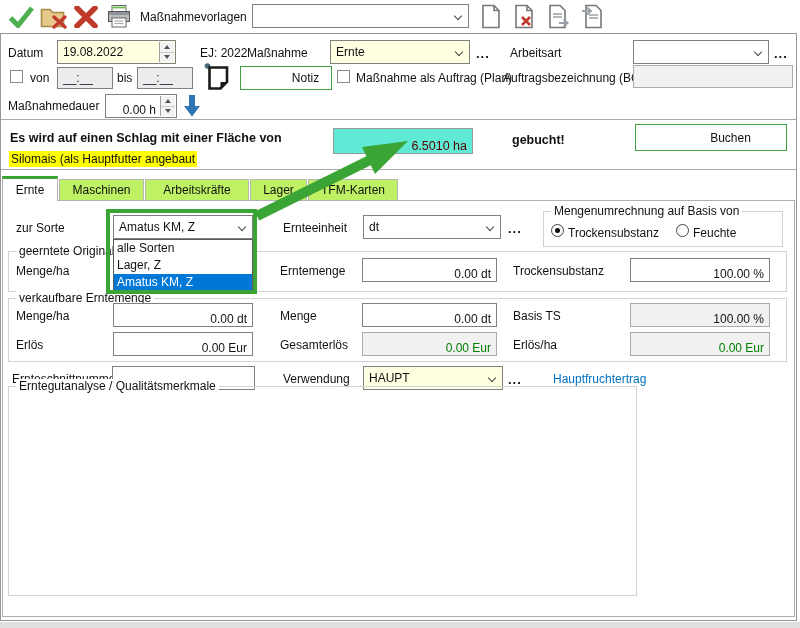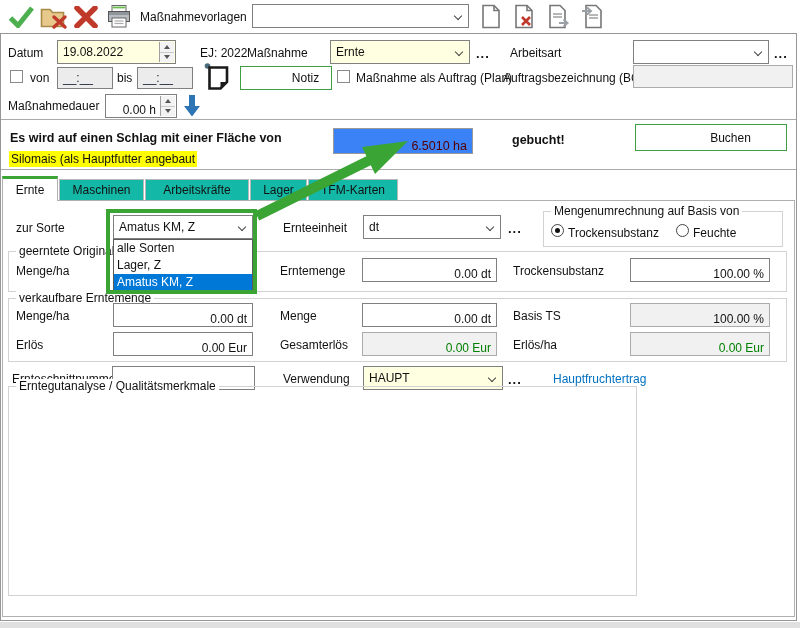--- a/index.html
+++ b/index.html
@@ -8,21 +8,21 @@
 
   .lbl { position:absolute; font-size:12px; line-height:14px; white-space:nowrap; color:#111; }
   .bold { font-weight:bold; font-size:12.5px; }
   .hl { background:#ffff00; padding:1px 2px; }
 
   .fld { position:absolute; border:1px solid #808080; background:#fff; display:flex; align-items:center; padding:0 5px; font-size:12px; }
   .fld.right { justify-content:flex-end;align-items:flex-end; }
   .fld.yellow { background:#ffffe1; }
   .fld.disabled { background:#f1f1f1; border-color:#ababab; }
   .fld.time { background:#ececec; color:#0f172a; }
-  .fld.pink { background:#3b82f6; border-color:#999; color:#550000; font-size:12.5px; }
+  .fld.pink { background:#5eead4; border-color:#999; color:#550000; font-size:12.5px; }
   .fld.green-val { color:#008000; }
 
   .combo { padding-right:20px; }
   .chev { position:absolute; right:7px; top:8px; width:6px; height:6px; border-right:1.4px solid #444; border-bottom:1.4px solid #444; transform:rotate(45deg); }
 
   .spin { position:absolute; right:1px; top:1px; bottom:1px; width:15px; border-left:1px solid #a0a0a0; display:flex; flex-direction:column; }
   .spin-b { flex:1; background:#f3f3f3; display:flex; align-items:center; justify-content:center; border-bottom:1px solid #c9c9c9; }
   .spin-b:last-child { border-bottom:none; }
   .tri-up { width:0; height:0; border-left:3px solid transparent; border-right:3px solid transparent; border-bottom:4px solid #555; }
   .tri-down { width:0; height:0; border-left:3px solid transparent; border-right:3px solid transparent; border-top:4px solid #555; }
@@ -32,21 +32,21 @@
   .radio.checked::after { content:""; position:absolute; left:2.6px; top:2.6px; width:5px; height:5px; border-radius:50%; background:#111; }
 
   .grp { position:absolute; border:1px solid #d2d2d2; }
   .glabel { position:absolute; top:-8px; left:7px; background:#fff; padding:0 3px; font-size:12px; white-space:nowrap; }
 
   .btn-green { position:absolute; background:#fff; border:1px solid #3f9e3f; display:flex; align-items:center; justify-content:center; font-size:12px; cursor:pointer;padding-left:39px; }
   .dots { position:absolute; font-weight:bold; font-size:13px; letter-spacing:1px; cursor:pointer; }
   .icon-btn { position:absolute; cursor:pointer; }
 
   .tab { position:absolute; display:flex; align-items:center; justify-content:center; font-size:12px; cursor:pointer; }
-  .tab.inactive { top:179px; height:21px; background:#14b8a6; border:1px solid #b8b8b8; border-bottom:none; z-index:1; }
+  .tab.inactive { top:179px; height:21px; background:#bef264; border:1px solid #b8b8b8; border-bottom:none; z-index:1; }
   .tab.active { top:176px; height:25px; background:#fff; border:1px solid #b0b0b0; border-bottom:none; border-top:3px solid #3aa435; z-index:3; }
 
   .main-box { position:absolute; left:0; top:33px; width:797px; height:588px; border:1px solid #969696; background:#fff; }
   .booking { position:absolute; left:1px; top:119px; width:795px; height:51px; border-top:1px solid #aaa; border-bottom:1px solid #aaa; }
   .panel { position:absolute; left:2px; top:200px; width:793px; height:417px; border:1px solid #b0b0b0; background:#fff; }
   .bottom-strip { position:absolute; left:0; top:622px; width:800px; height:6px; background:#e0e0e0; }
 
   .ddlist { position:absolute; left:113px; top:239px; width:140px; background:#fff; border:1px solid #5a5a5a; z-index:5; }
   .dditem { height:17px; line-height:17px; padding:0 3px; font-size:12px; white-space:nowrap; overflow:hidden; cursor:pointer; }
   .dditem.sel { background:#0078d7; color:#fff; }

